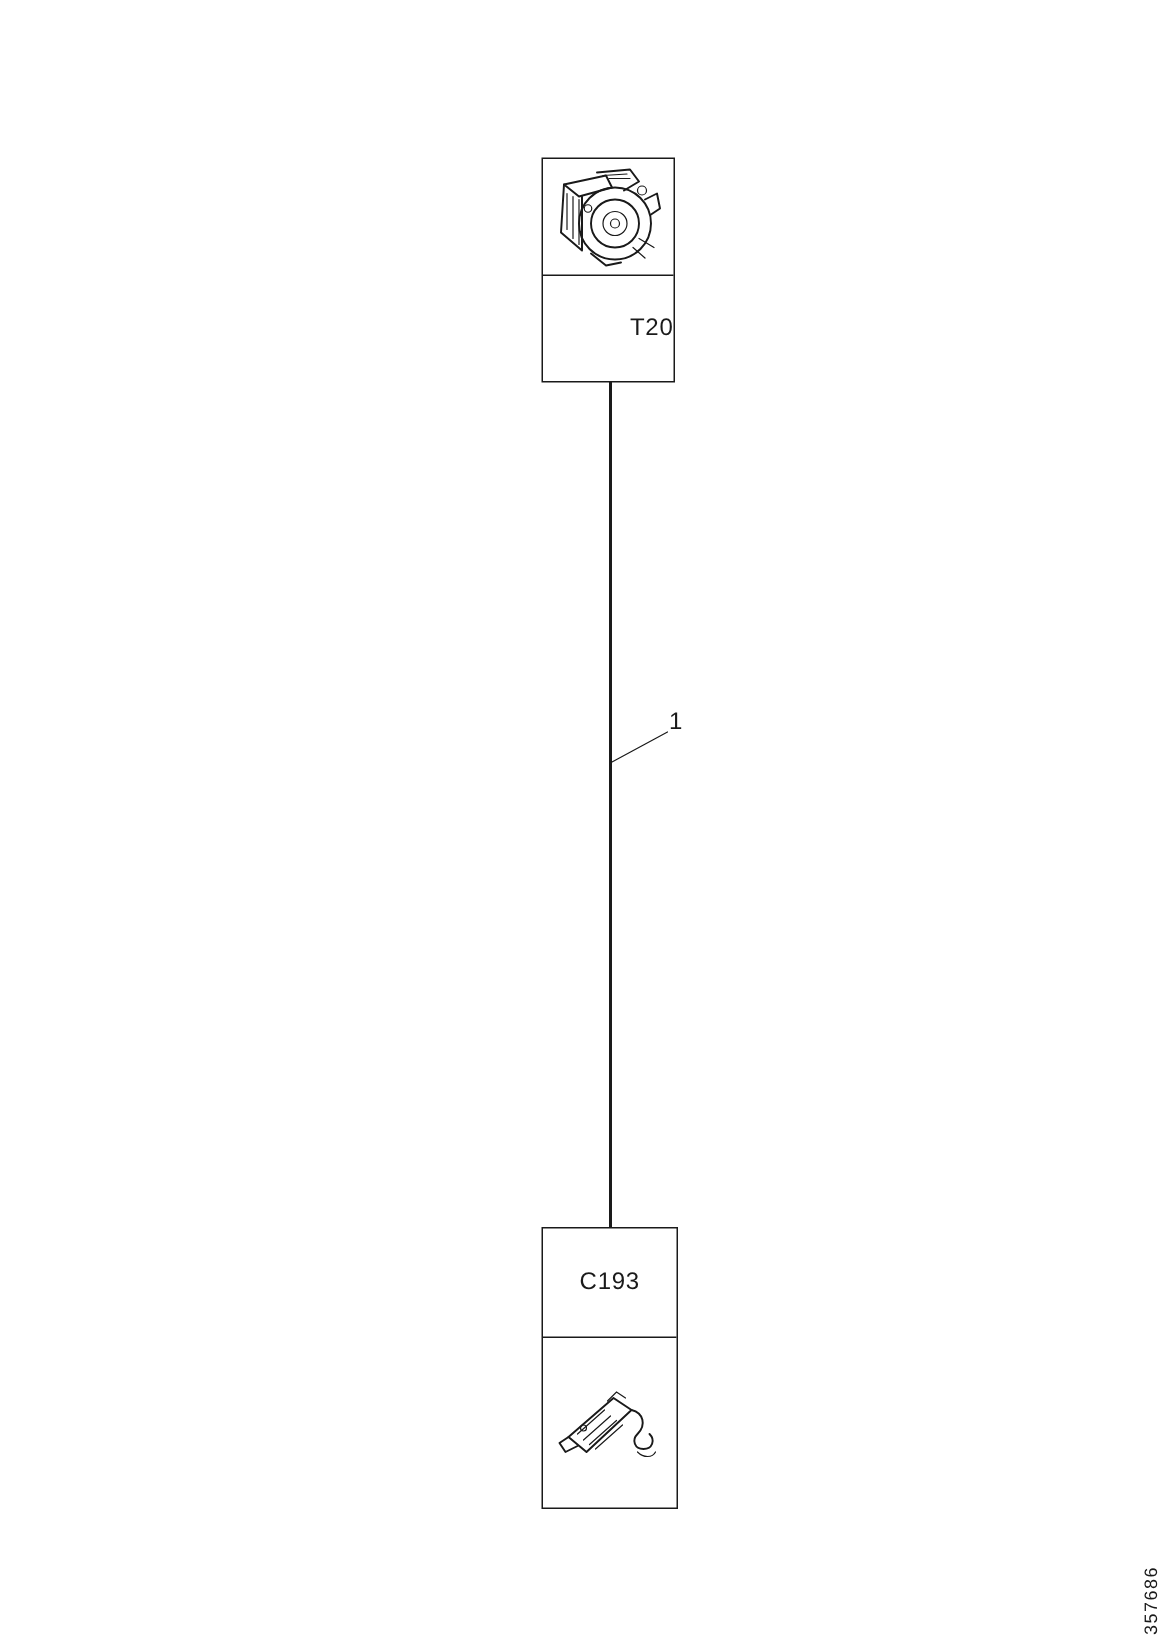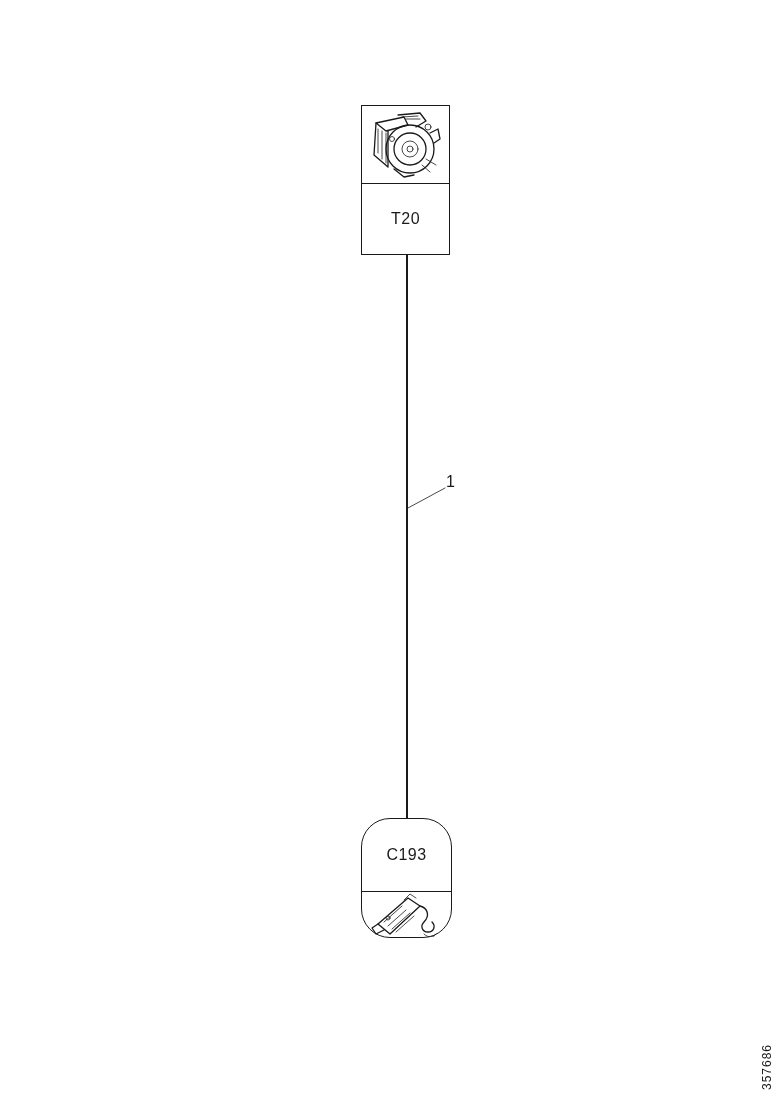--- a/index.html
+++ b/index.html
@@ -18,29 +18,29 @@
   }
   .component-box {
     position: absolute;
     border: 1.5px solid #1a1a1a;
     background: #ffffff;
     display: flex;
     flex-direction: column;
     box-sizing: border-box;
   }
   .box-top { left: 361px; top: 105px; width: 89px; height: 150px; }
-  .box-bottom { left: 361px; top: 818px; width: 91px; height: 120px; border-radius: 29px; }
+  .box-bottom { left: 361px; top: 818px; width: 91px; height: 188px; }
   .cell {
     box-sizing: border-box;
     display: flex;
     align-items: center;
     justify-content: center;
     overflow: hidden;
   }
-  .cell + .cell { border-top: 1.5px solid #1a1a1a; }
+  .cell + .cell { border-top: 1.5px solid #1a1a1a; justify-content: flex-end; }
   .box-top .image-cell { height: 77px; }
   .box-top .label-cell { flex: 1; }
   .box-bottom .label-cell { height: 72px; }
   .box-bottom .image-cell { flex: 1; }
   .code-label {
     font-size: 16px;
     letter-spacing: 0.5px;
     color: #1a1a1a;
   }
   .wire {

